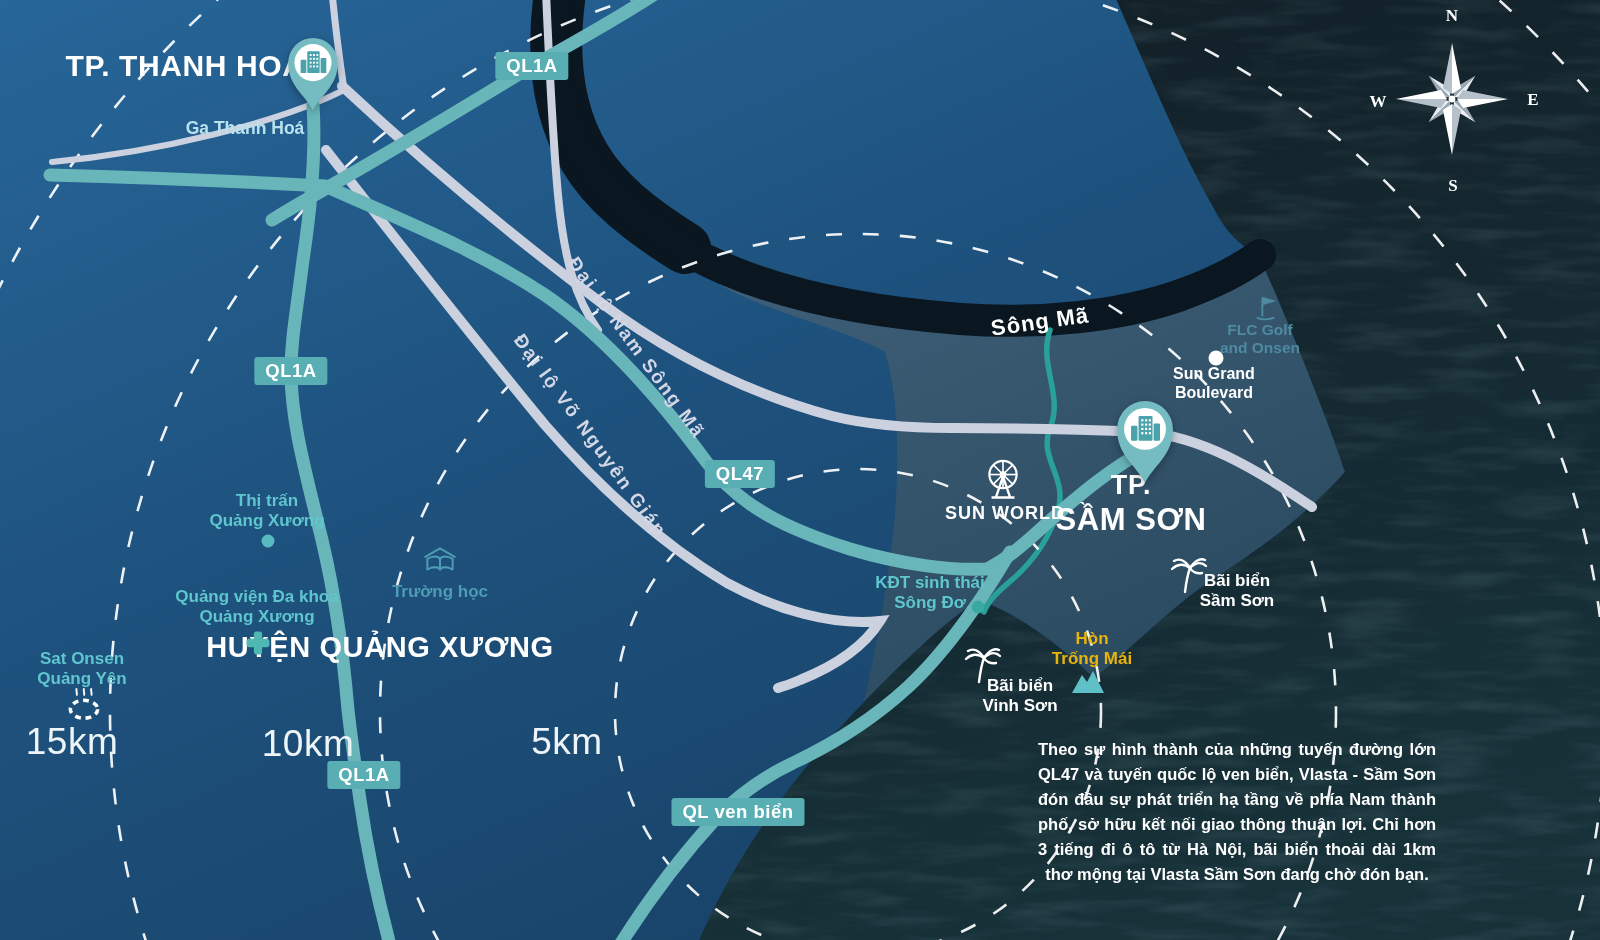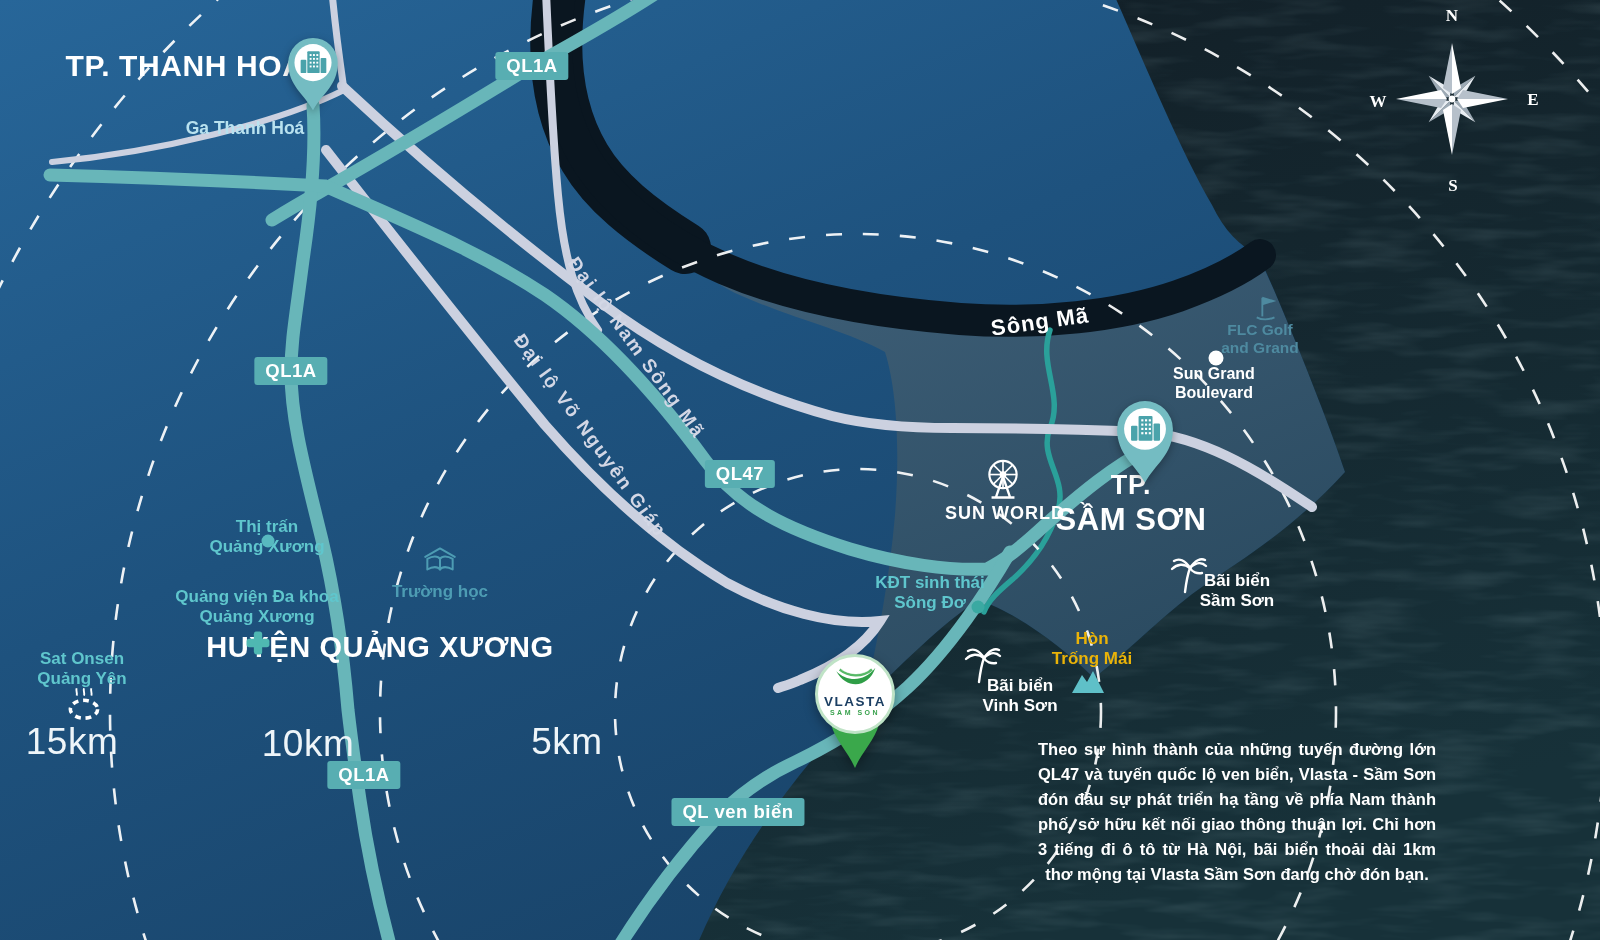--- a/index.html
+++ b/index.html
@@ -179,38 +179,24 @@
         <rect x="26.5" y="29" width="2" height="2"></rect>
           <rect x="30" y="29" width="2" height="2"></rect>
           <rect x="33.5" y="29" width="2" height="2"></rect>
         <rect x="26.5" y="33" width="2" height="2"></rect>
           <rect x="30" y="33" width="2" height="2"></rect>
           <rect x="33.5" y="33" width="2" height="2"></rect>
       </g>
     </svg>
   </div>
 
-  <div class="vlasta-pin">
-    <svg style="position:absolute;left:0;top:0" width="100" height="116" viewBox="0 0 100 116">
-      <path d="M50,112 C42,94 30,84 26,68 L74,68 C70,84 58,94 50,112 Z" fill="#3aa84b"></path>
-    </svg>
-    <div class="vlasta-circle">
-      <svg style="position:absolute;left:50%;top:4px;transform:translateX(-50%)" width="52" height="34" viewBox="0 0 60 40">
-        <path d="M8,12 C20,24 40,26 54,8 C46,32 20,34 8,12 Z" fill="#2f9e47"></path>
-        <path d="M12,10 C22,18 38,20 50,10" stroke="#57b967" stroke-width="3" fill="none"></path>
-        <path d="M14,10 C24,16 36,17 46,11" stroke="#ffffff" stroke-width="1" fill="none" opacity="0.7"></path>
-      </svg>
-      <span class="vlasta-name">VLASTA</span>
-      <span class="vlasta-sub">SAM SON</span>
-    </div>
-  </div>
 
   <div class="lbl poi" style="left:245px;top:128px;color:#b9e2ef;font-size:17.5px">Ga Thanh Hoá</div>
 
-  <div class="lbl poi" style="left:267px;top:537px">
+  <div class="lbl poi" style="left:267px;top:511px">
     <span>Thị trấn</span>
     <span>Quảng Xương</span>
   </div>
   <div class="dot" style="left:268px;top:541px;width:13px;height:13px;background:#58b9c0"></div>
 
   <div class="lbl poi" style="left:257px;top:607px">
     <span>Quảng viện Đa khoa</span>
     <span>Quảng Xương</span>
   </div>
   <div class="abs" style="left:258px;top:645px">
@@ -242,21 +228,21 @@
 
   <div class="abs" style="left:1267px;top:310px">
     <svg width="28" height="28" viewBox="0 0 30 30">
       <line x1="10" y1="4" x2="10" y2="24" stroke="#4e8aa0" stroke-width="2"></line>
       <polygon points="10,3 25,7.5 10,12" fill="#4e8aa0"></polygon>
       <path d="M4,25 C9,28 17,28 23,25" stroke="#4e8aa0" stroke-width="2" fill="none"></path>
     </svg>
   </div>
   <div class="lbl poi-muted" style="left:1260px;top:339px">
     <span>FLC Golf</span>
-    <span>and Grand</span>
+    <span>and Onsen</span>
   </div>
 
   <div class="dot" style="left:1216px;top:358px;width:15px;height:15px;background:#ffffff"></div>
   <div class="lbl poi-white" style="left:1214px;top:384px;font-size:16px">
     <span>Sun Grand</span>
     <span>Boulevard</span>
   </div>
 
   <div class="abs" style="left:1003px;top:482px">
     <svg width="44" height="48" viewBox="0 0 40 44" stroke="#ffffff" fill="none">

